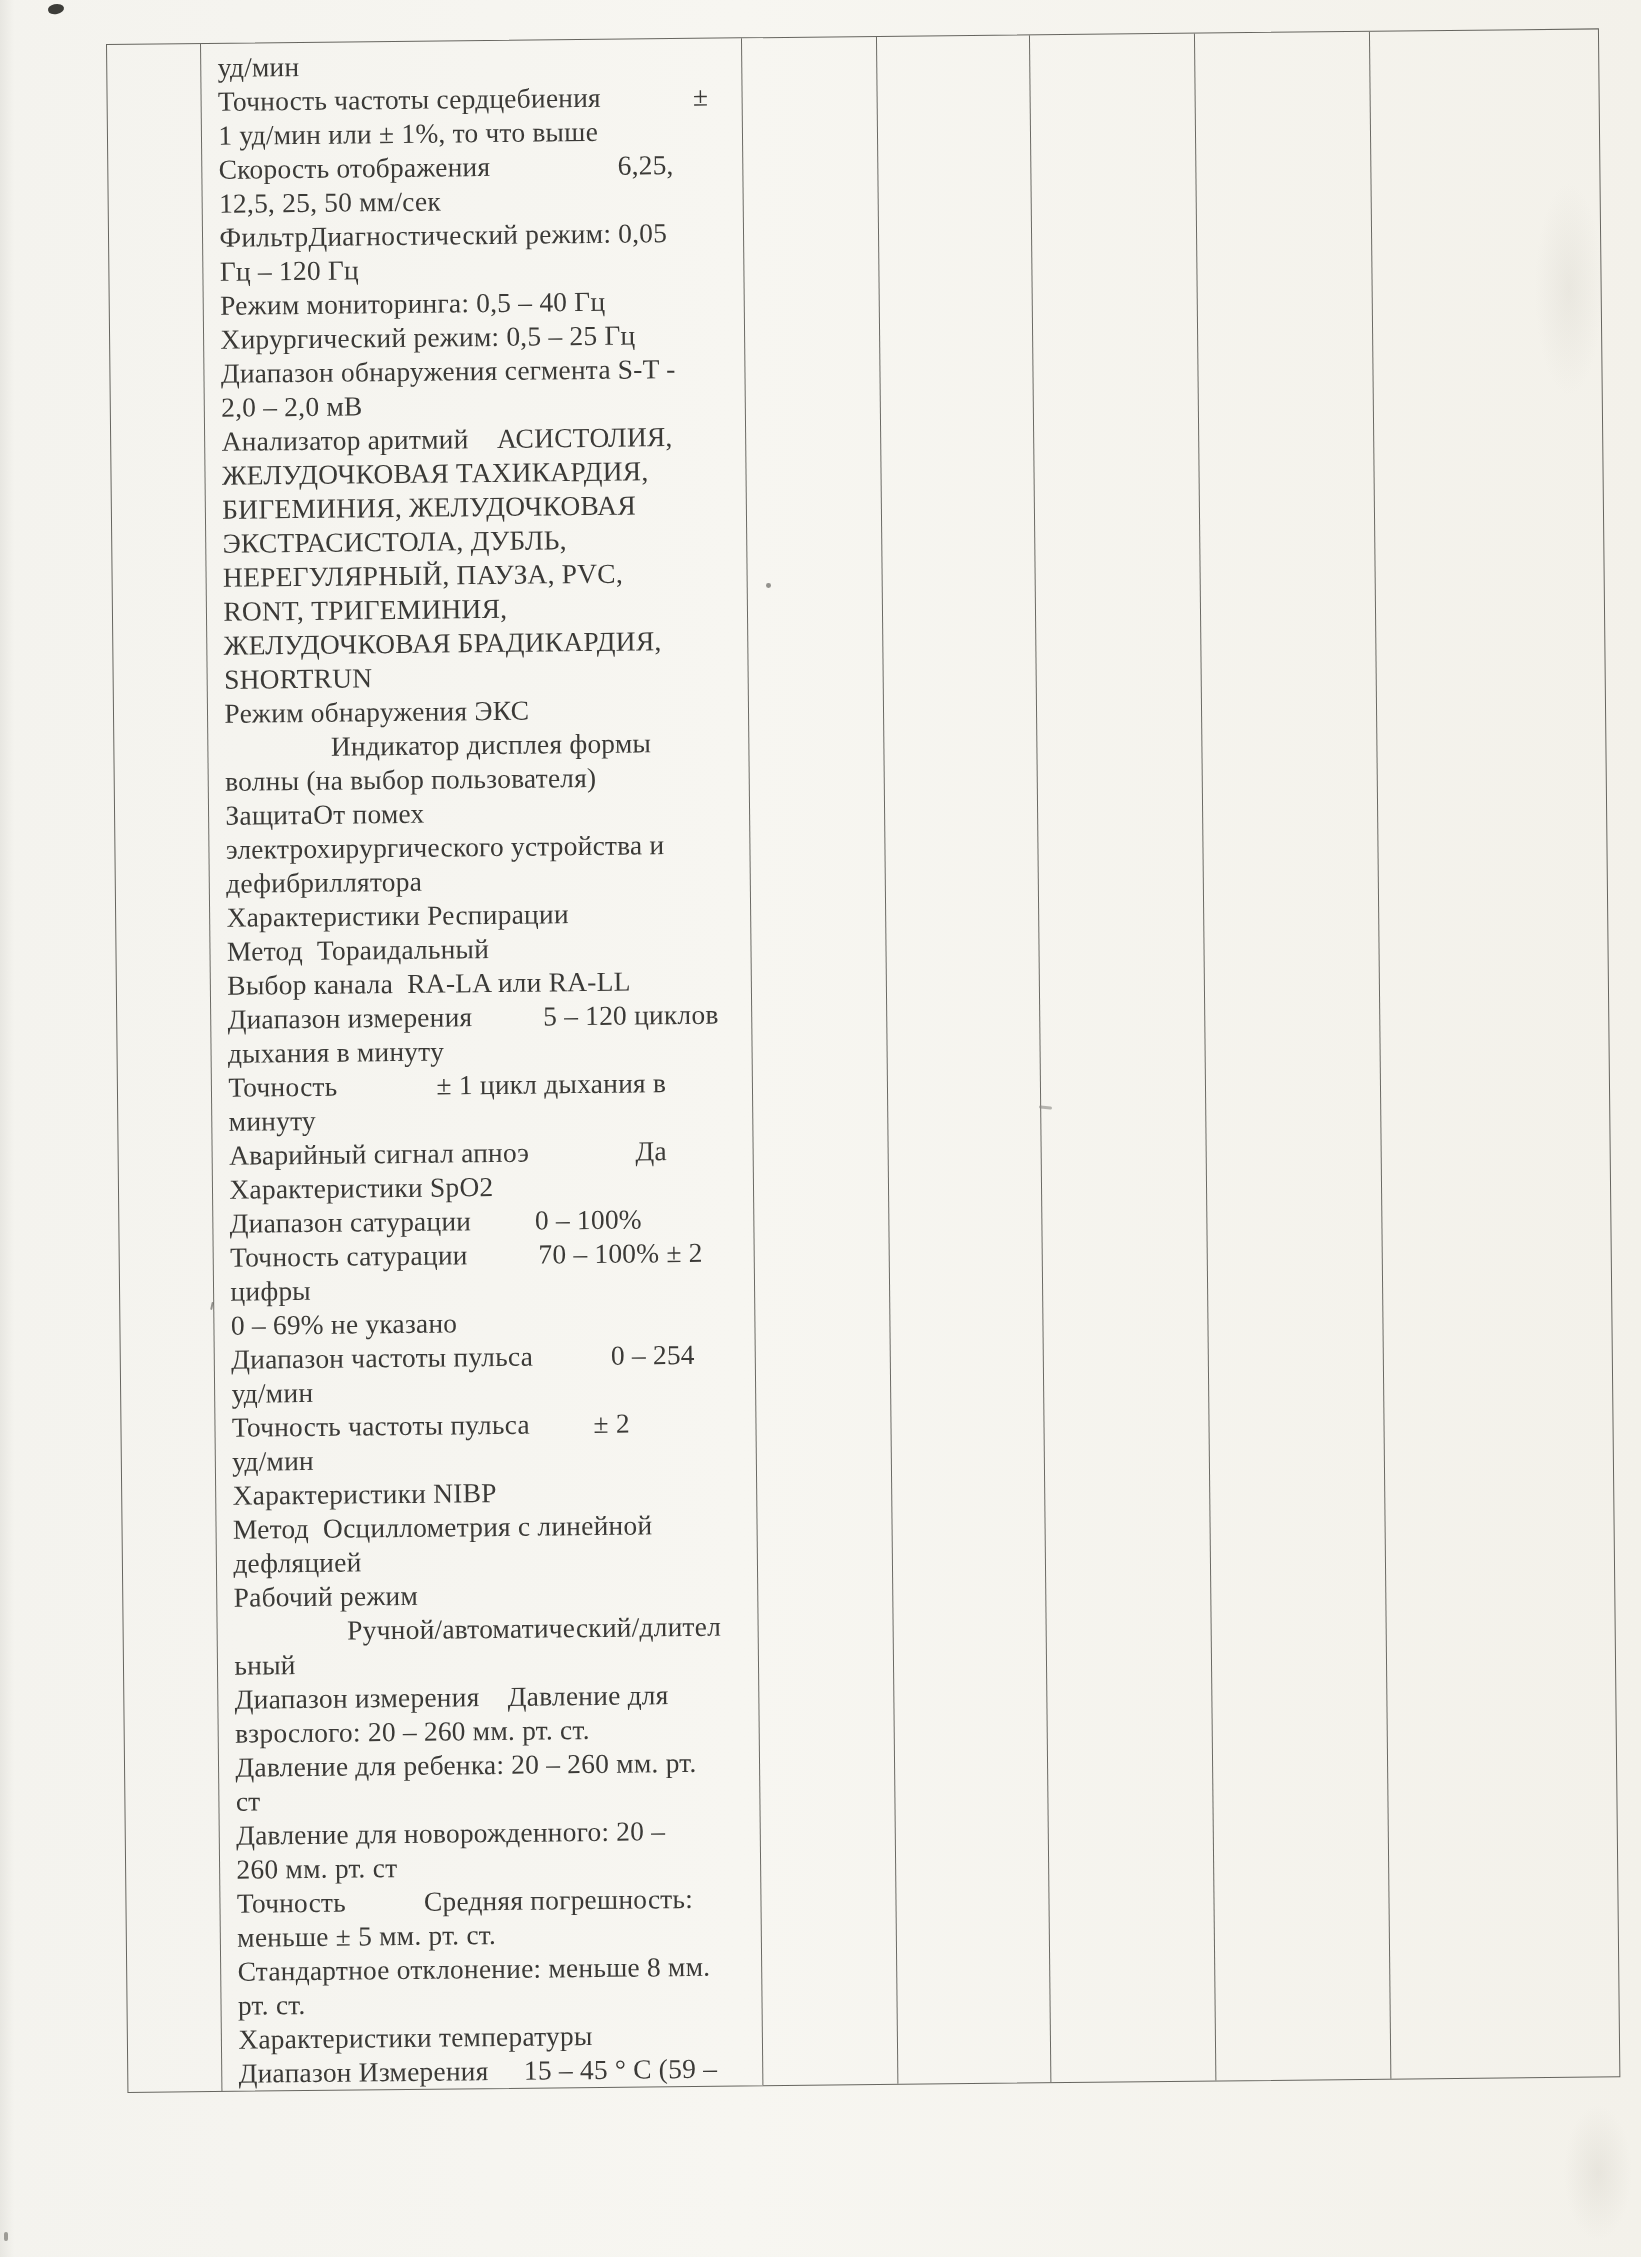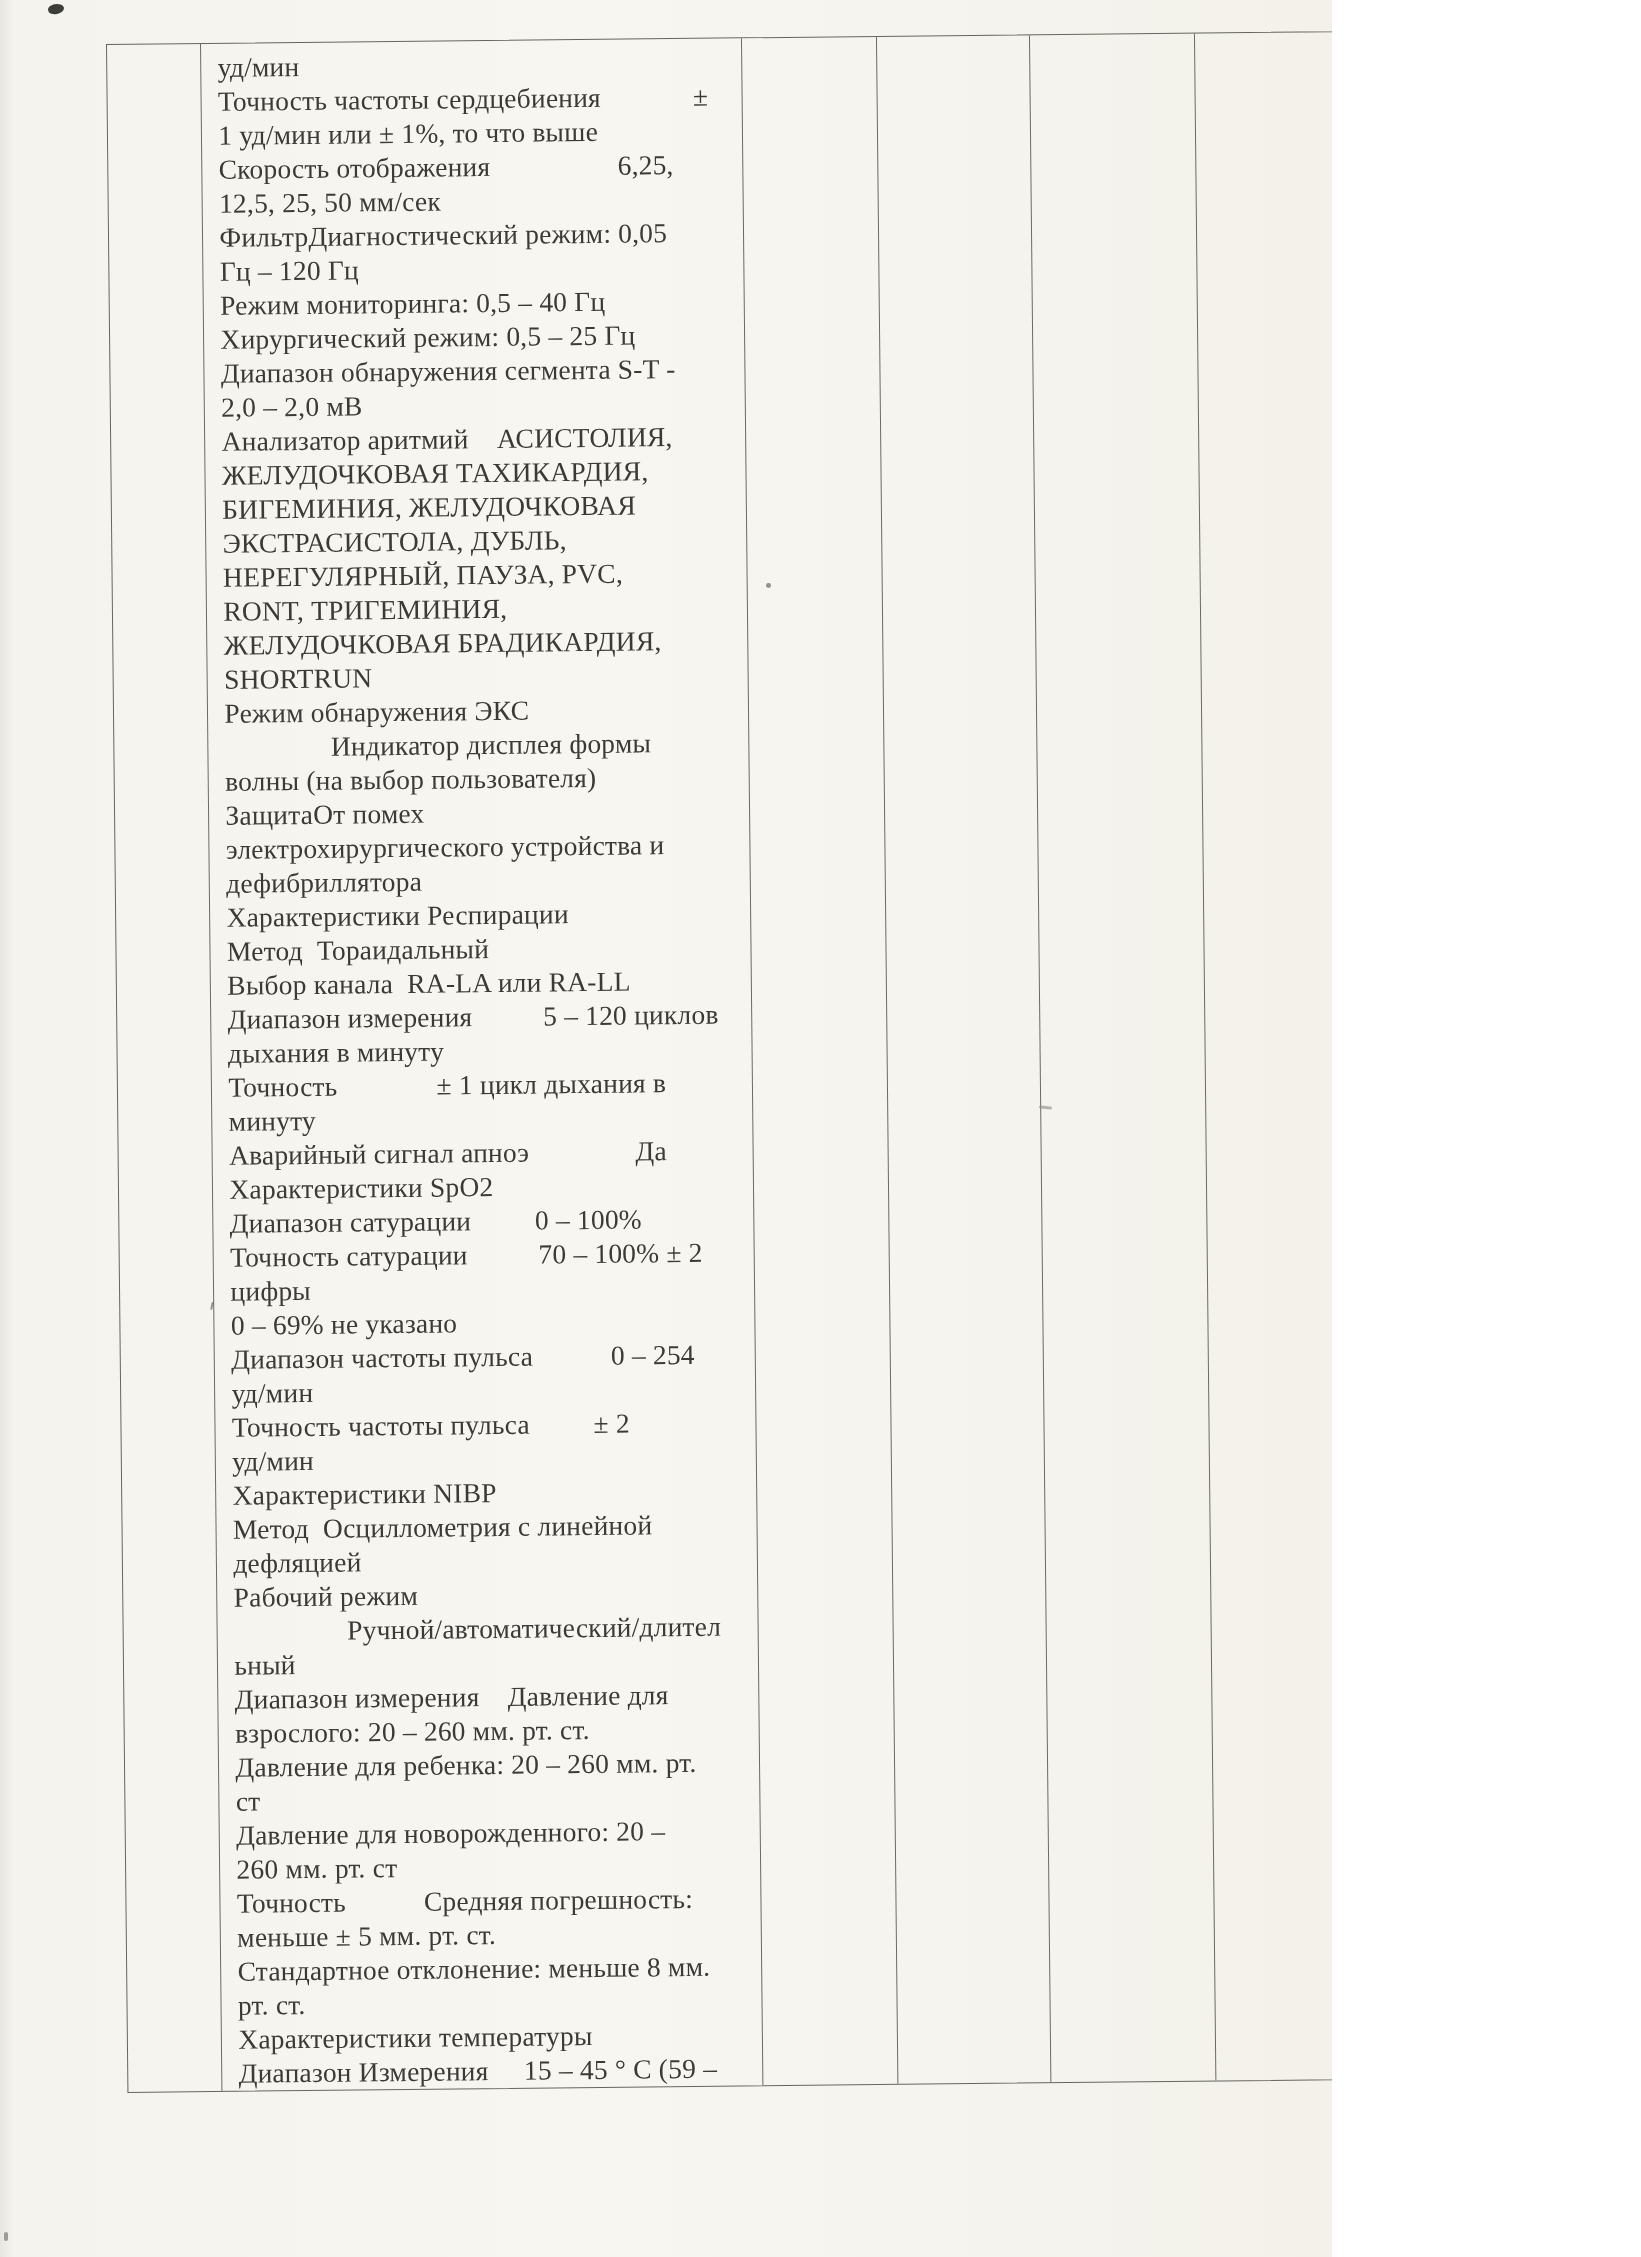--- a/index.html
+++ b/index.html
@@ -1,18 +1,18 @@
 <!DOCTYPE html>
 <html><head>
 <meta charset="utf-8">
 <style>
   html,body{margin:0;padding:0;}
   .page{
     position:relative;
-    width:1332px;height:2257px;
+    width:1641px;height:2257px;
     background:linear-gradient(90deg,#f4f3ee 0%,#f7f6f1 45%,#f3f1ea 100%);
     overflow:hidden;
     font-family:"Liberation Serif", serif;
   }
   .doc-table{
     position:absolute;left:106px;top:44px;
     width:1493px;height:2049px;
     display:flex;
     border:1.9px solid #66655f;
     transform:rotate(-0.6deg);

